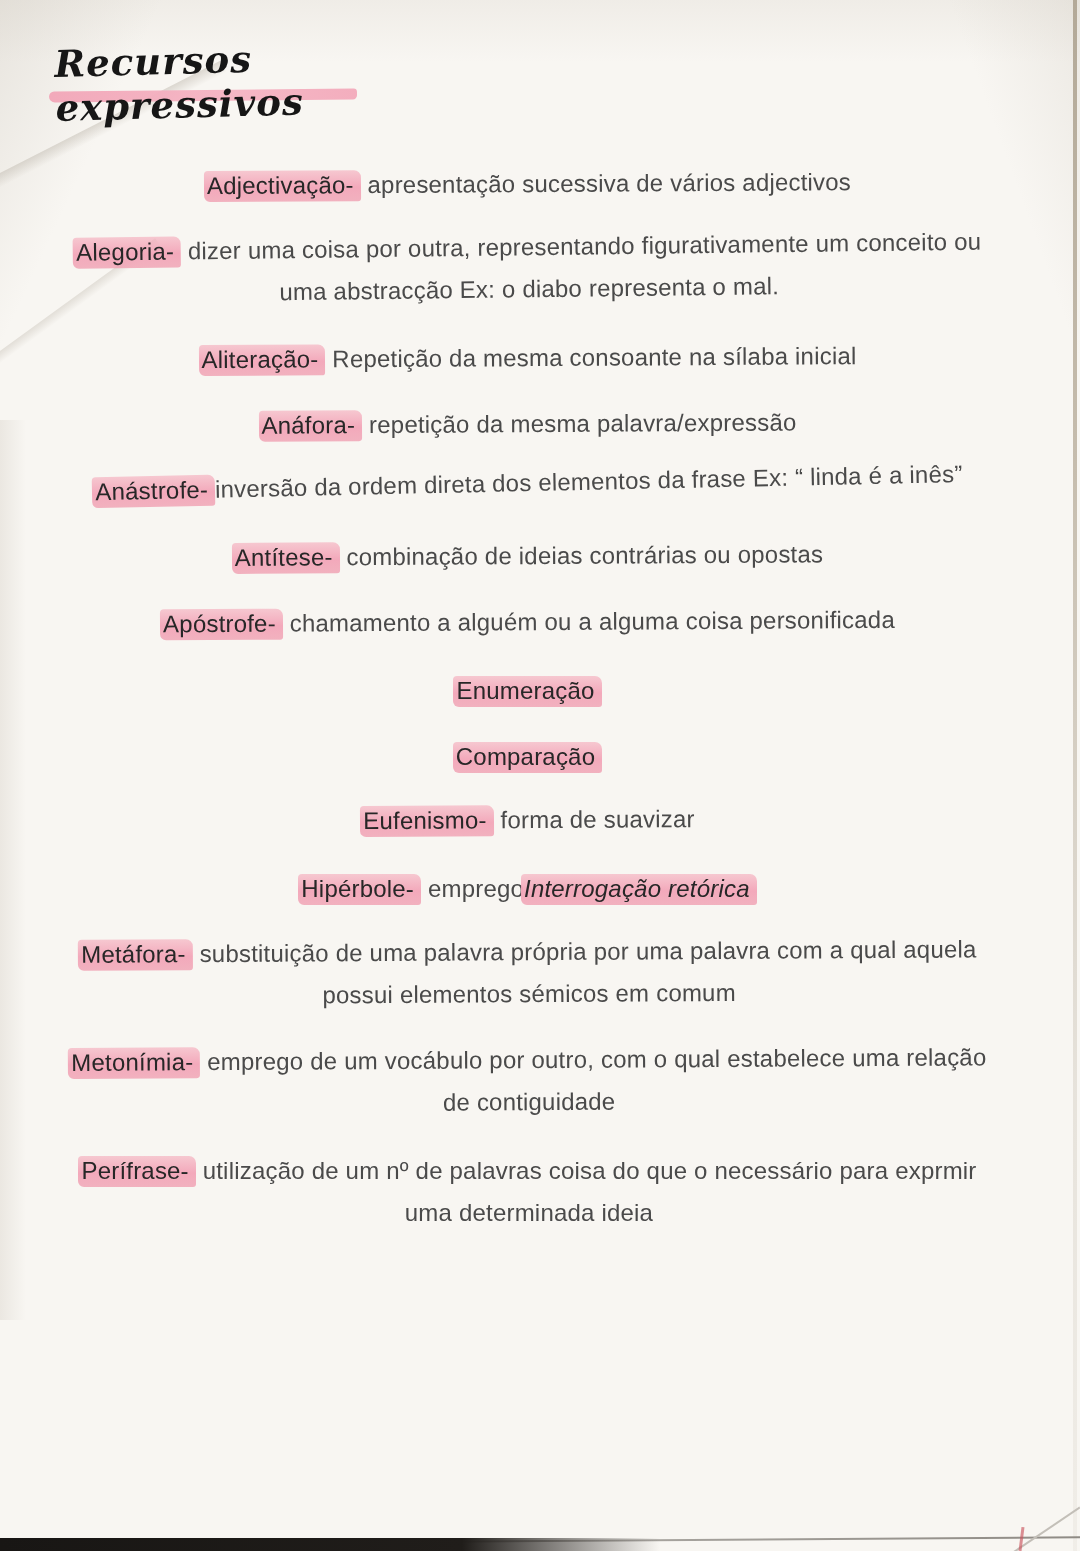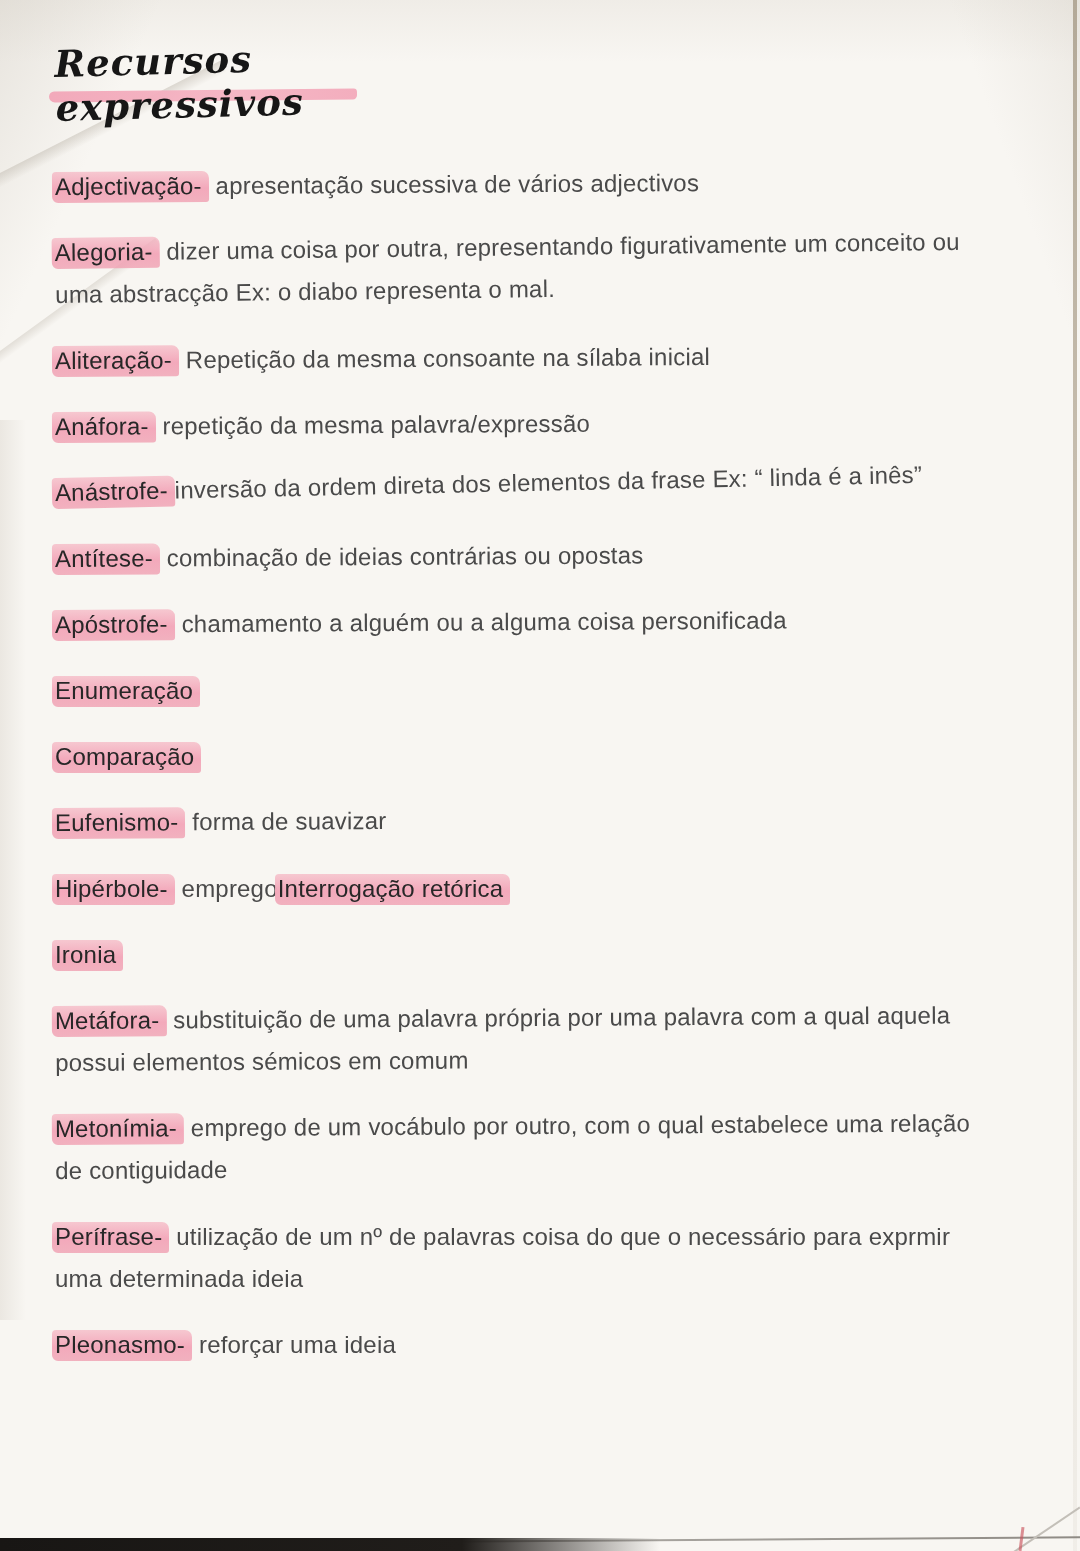--- a/index.html
+++ b/index.html
@@ -44,33 +44,33 @@
     font-size:37px;letter-spacing:1px;color:#161616;
     margin:0;transform:rotate(-1.5deg);transform-origin:0 50%;
     position:relative;z-index:2;
   }
   .title-underline{
     position:absolute;left:-6px;top:48px;width:308px;height:11px;z-index:1;
     background:linear-gradient(90deg,#f2a6b8 0%,#f5b4c3 60%,#f3aabb 100%);
     border-radius:6px 4px 5px 7px;transform:rotate(-.6deg);opacity:.95;
   }
 
-  .entries{width:948px;}
+  .entries{width:948px;text-align:center;}
   .entry{
     margin:0 0 24px 0;
     font-size:24px;line-height:42px;letter-spacing:.2px;
     color:#4a4a4a;transform-origin:0 50%;
   }
   .entry mark{
     background:linear-gradient(180deg,rgba(245,175,190,.65) 0%,#f3a9bb 55%,rgba(240,160,178,.8) 100%);
     color:#272727;
     padding:1px 7px 3px 3px;margin-left:-3px;
     border-radius:4px 7px 3px 6px;
   }
-  .side-term{margin-left:158px;}
+  .side-term{margin-left:158px;font-style:italic;}
   .t1{transform:rotate(-.35deg);}
   .t2{transform:rotate(-.7deg);}
   .t3{transform:rotate(-1.2deg);}
   .nowrap{white-space:nowrap;}
 </style>
 </head>
 <body>
 
 <div class="paper">
 
@@ -103,30 +103,28 @@
       <p class="entry t1"><mark>Apóstrofe-</mark> <span>chamamento a alguém ou a alguma coisa personificada</span></p>
 
       <p class="entry"><mark>Enumeração</mark></p>
 
       <p class="entry"><mark>Comparação</mark></p>
 
       <p class="entry t1"><mark>Eufenismo-</mark> <span>forma de suavizar</span></p>
 
       <p class="entry"><mark>Hipérbole-</mark> <span>emprego</span><mark class="side-term">Interrogação retórica</mark></p>
 
-      <p class="entry"><mark>Ironia</mark></p>
 
       <p class="entry t1"><mark>Metáfora-</mark> <span>substituição de uma palavra própria por uma palavra com a qual aquela possui elementos sémicos em comum</span></p>
 
       <p class="entry t1"><mark>Metonímia-</mark> <span>emprego de um vocábulo por outro, com o qual estabelece uma relação de contiguidade</span></p>
 
       <p class="entry"><mark>Perífrase-</mark> <span>utilização de um nº de palavras coisa do que o necessário para exprmir uma determinada ideia</span></p>
 
 
-      <p class="entry"><mark>Pleonasmo-</mark> <span>reforçar uma ideia</span></p>
 
 
     </div>
   </div>
 
   <div class="crease bottom-line"></div>
   <div class="crease bottom-dark"></div>
   <div class="crease corner-diag"></div>
   <div class="crease red-mark"></div>
 

